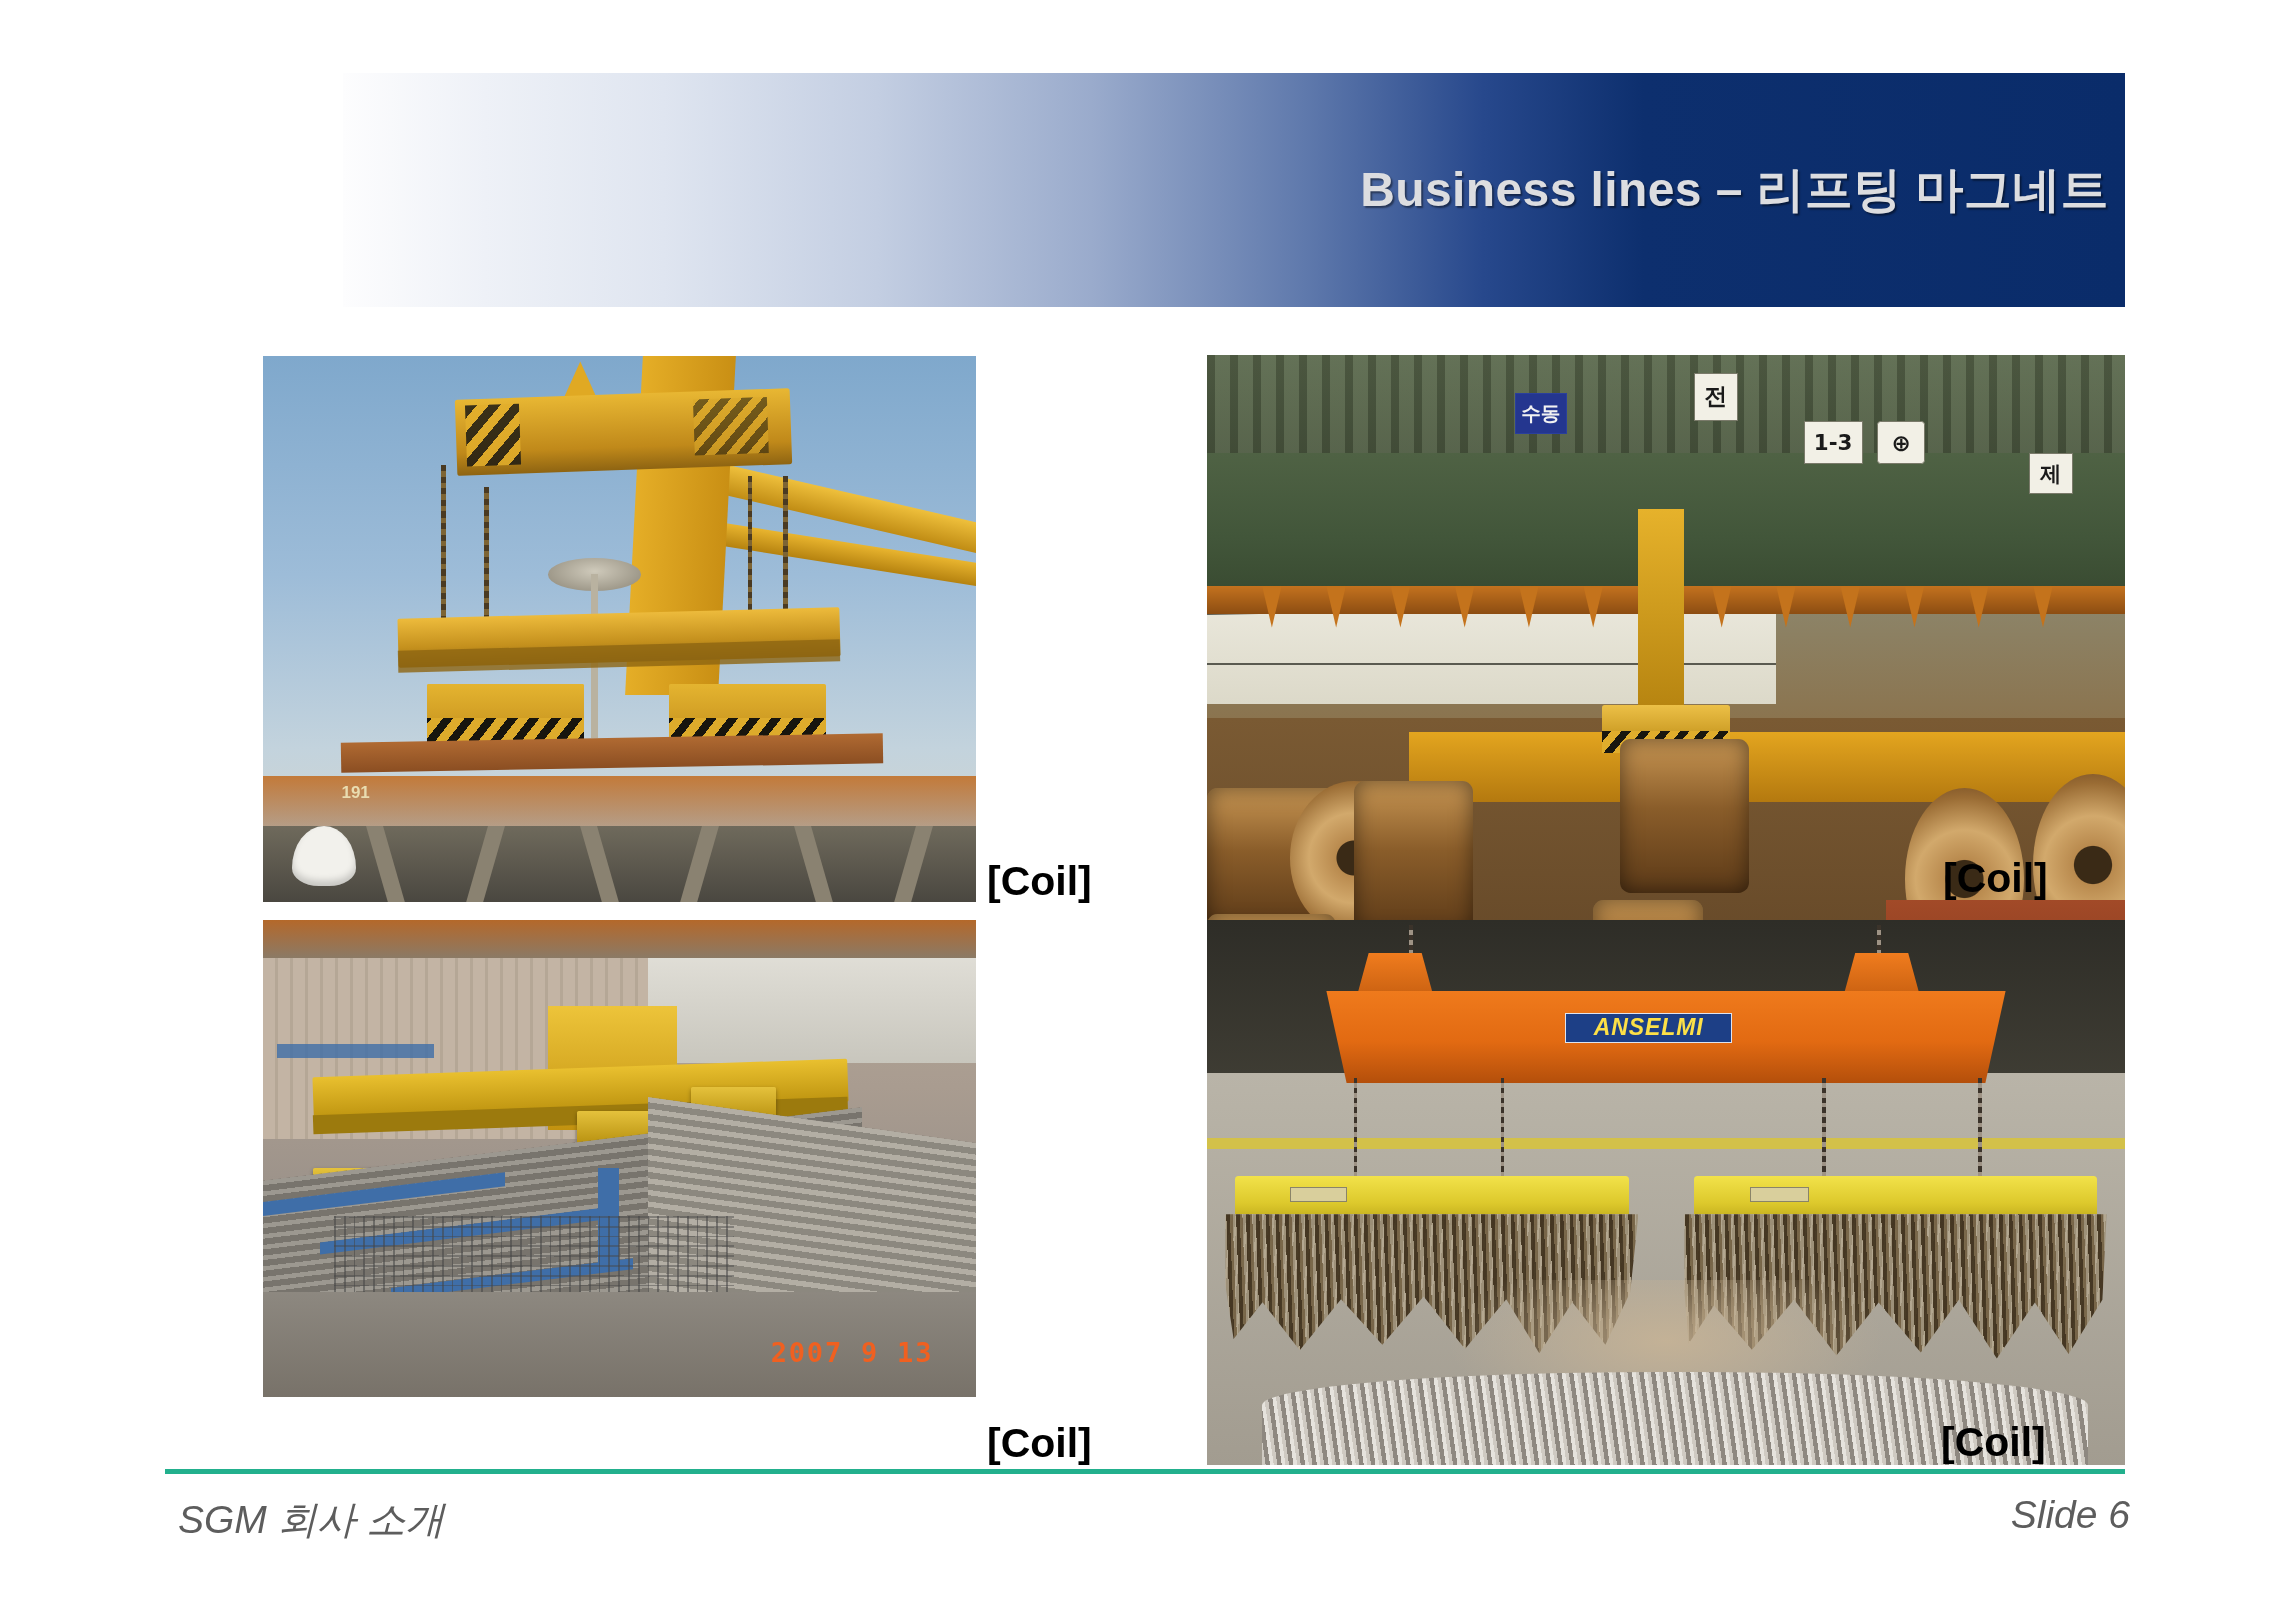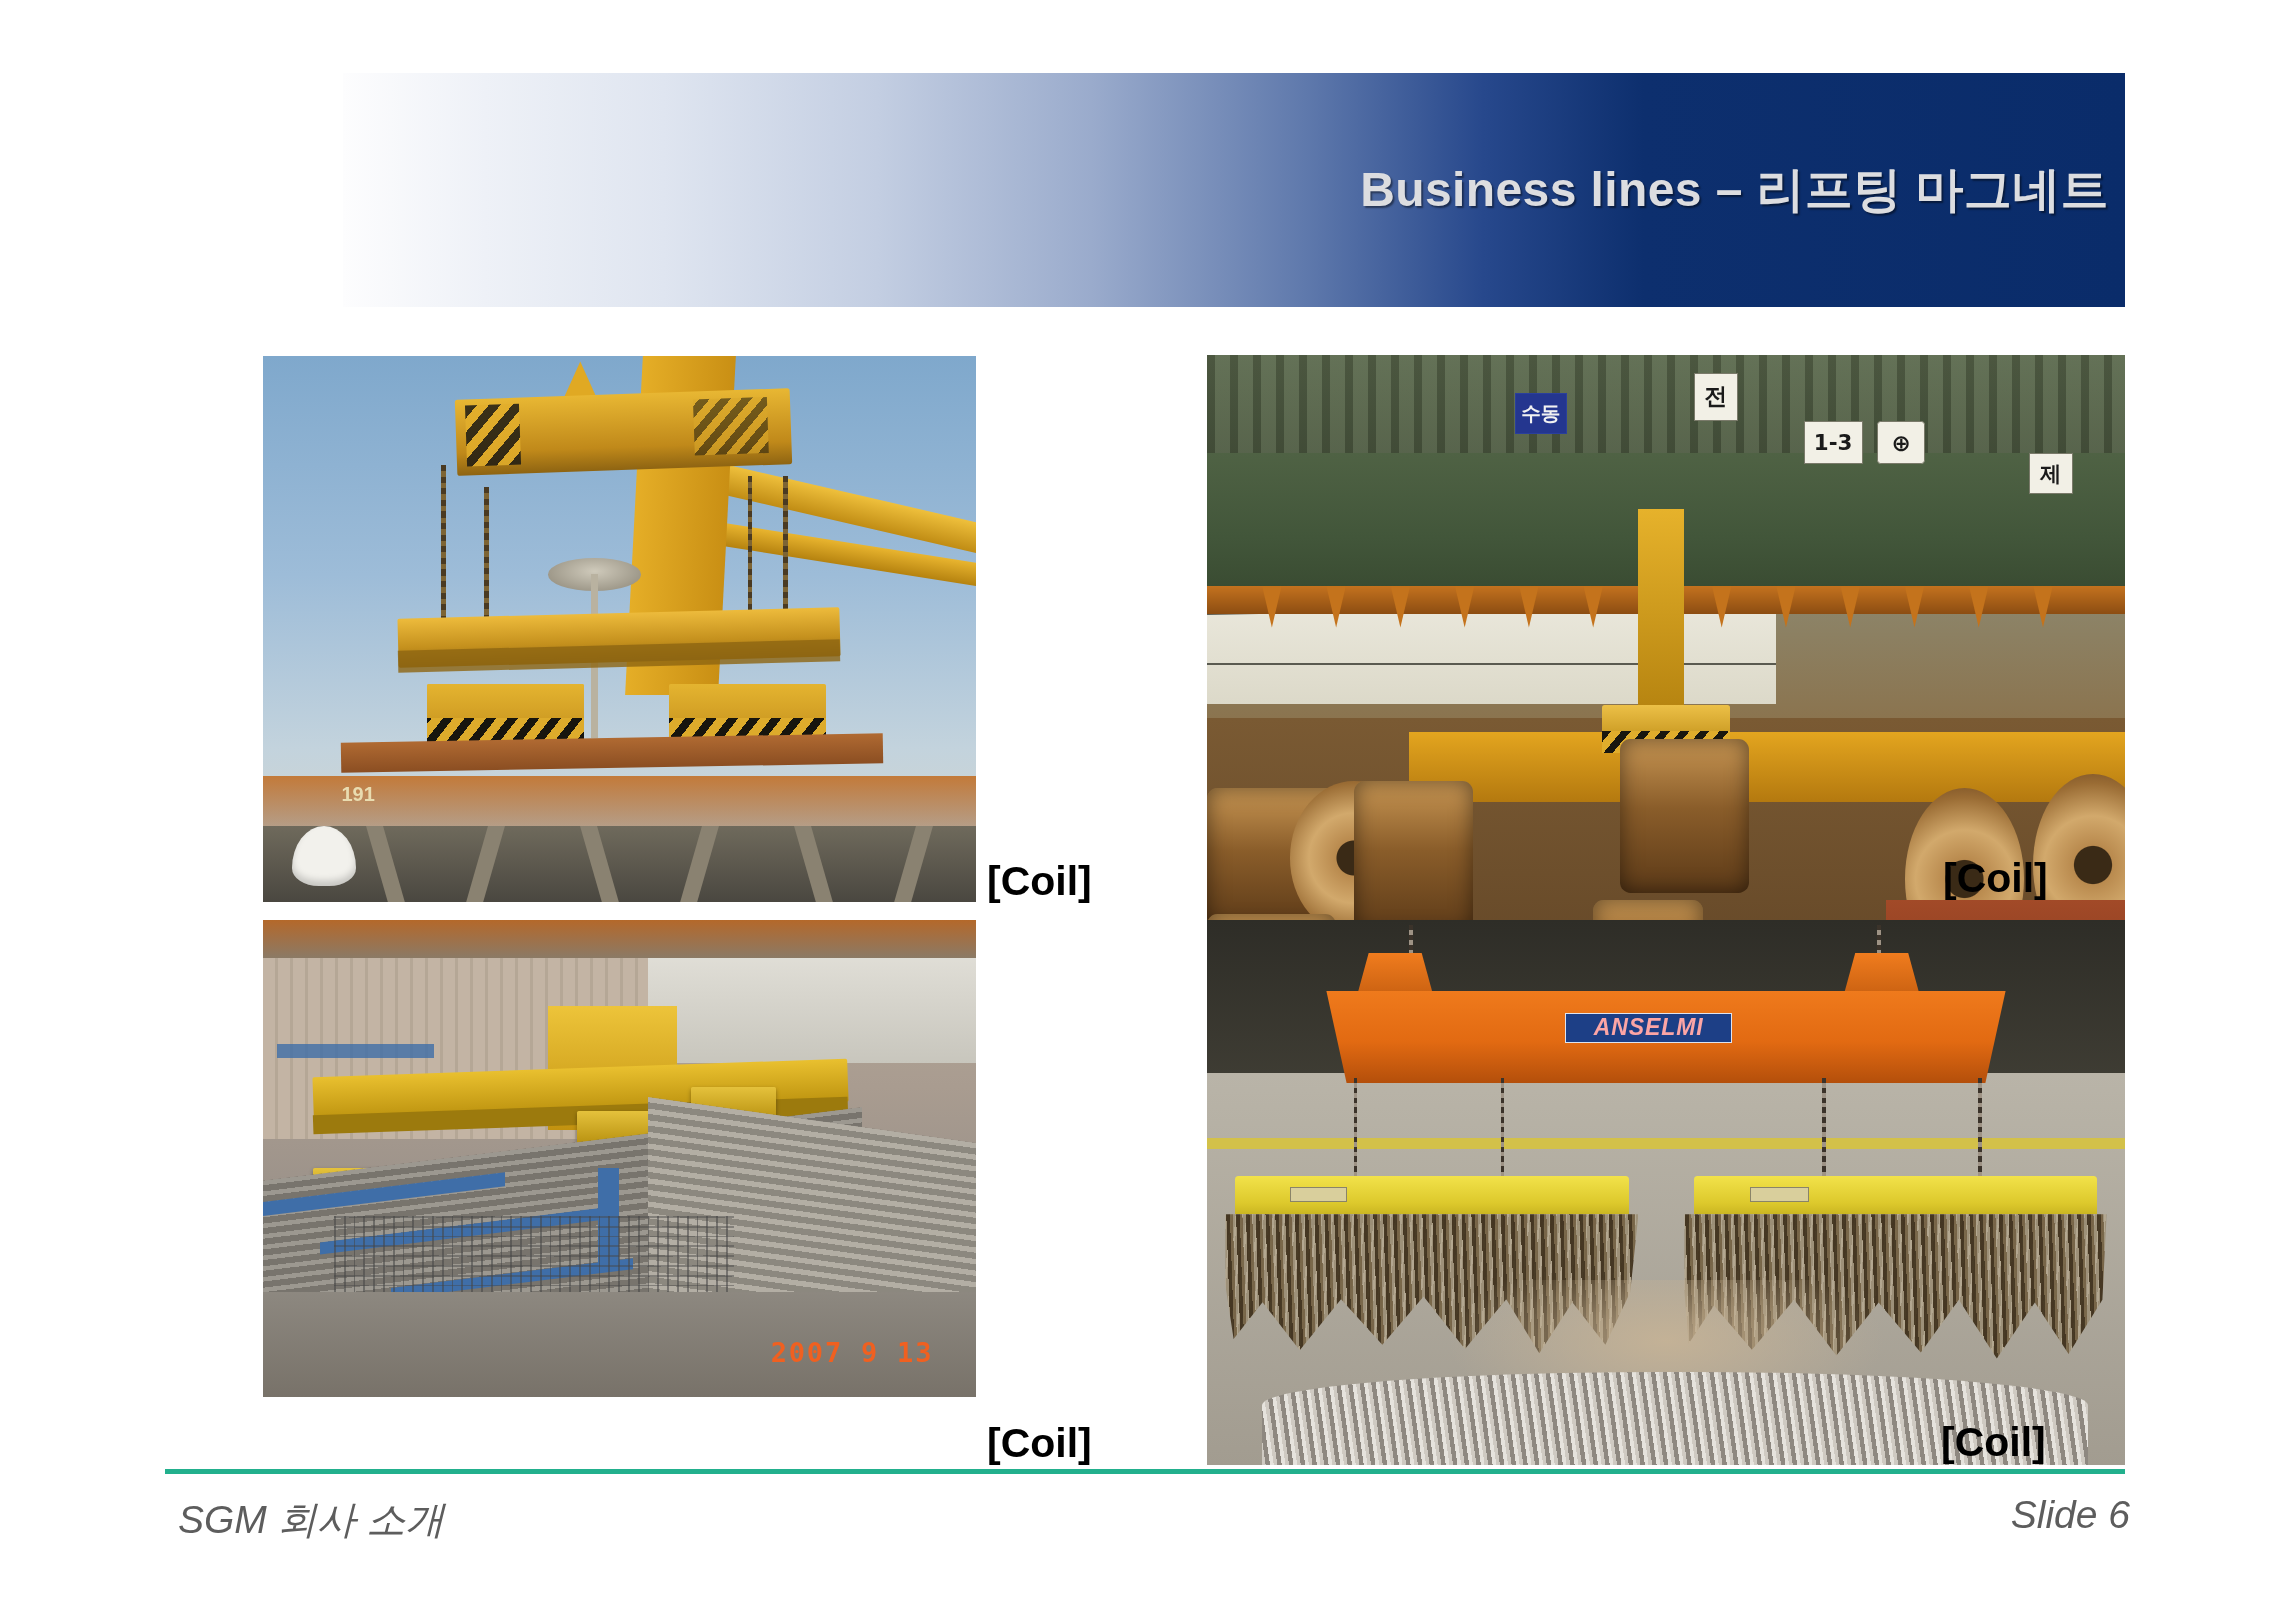--- a/index.html
+++ b/index.html
@@ -94,21 +94,21 @@
   .s-tip{position:absolute;left:40%;top:1%;width:9%;height:13%;background:#e0a923;clip-path:polygon(50% 0,100% 100%,0 100%);}
   .s-beam{position:absolute;left:27%;top:7%;width:47%;height:14%;background:linear-gradient(to bottom,#e8b733,#c0891a 70%,#8e6412);border-radius:2.7px;transform:rotate(-2deg);}
   .s-beam .hz{position:absolute;left:3%;top:8%;width:16%;height:80%;background:repeating-linear-gradient(-48deg,#1c1a14 0 9px,#e2ae2b 9px 18px);opacity:.85;}
   .s-beam .hz2{position:absolute;right:7%;top:10%;width:22%;height:74%;background:repeating-linear-gradient(-48deg,#2b2410 0 8px,#d9a72a 8px 16px);opacity:.6;}
   .s-spread{position:absolute;left:19%;top:47%;width:62%;height:9%;background:linear-gradient(to bottom,#edbb3c,#c4901d 60%,#906714);border-radius:1.8px;transform:rotate(-1.5deg);}
   .s-spread-d{position:absolute;left:19%;top:53%;width:62%;height:4%;background:#8d6512;opacity:.8;transform:rotate(-1.5deg);}
   .s-mag{position:absolute;height:11%;background:linear-gradient(to bottom,#e4b430,#c28d1b);border-radius:1.8px;}
   .s-mag .stripe{position:absolute;left:0;bottom:0;width:100%;height:42%;background:repeating-linear-gradient(-52deg,#17150e 0 8px,#ddab2b 8px 17px);}
   .s-slabbar{position:absolute;left:11%;top:70%;width:76%;height:5.5%;background:linear-gradient(to bottom,#b06a32,#8b4e22);transform:rotate(-1deg);}
   .s-girder{position:absolute;left:0;top:77%;width:100%;height:9%;background:linear-gradient(to bottom,#c37a39,#97562470);}
-  .s-girder .num{position:absolute;left:11%;top:14%;font-size:20px;font-weight:bold;color:#e9dcb0;font-family:"Liberation Sans",sans-serif;}
+  .s-girder .num{position:absolute;left:11%;top:14%;font-size:17px;font-weight:bold;color:#e9dcb0;font-family:"Liberation Sans",sans-serif;}
   .s-truss{position:absolute;left:0;top:86%;width:100%;height:14%;background:linear-gradient(to bottom,#6f6a5c,#4a4740);}
   .s-truss .v{position:absolute;top:0;width:2.4%;height:100%;background:#8a8271;transform:skewX(16deg);}
   .s-hat{position:absolute;left:4%;top:86%;width:9%;height:11%;background:#f2f1ec;border-radius:50% 50% 42% 42%/70% 70% 30% 30%;box-shadow:inset 0 -5.3px 7.1px rgba(0,0,0,.18);}
   .chain{position:absolute;width:4.5px;background:repeating-linear-gradient(to bottom,#4a3a22 0 6.2px,#7d6434 6.2px 11.6px);}
   .s-antenna{position:absolute;left:46%;top:40%;width:1%;height:30%;background:#b9b2a0;}
   .s-dish{position:absolute;left:40%;top:37%;width:13%;height:6%;background:radial-gradient(ellipse at 50% 40%,#cfcabb,#8b8576);border-radius:50%;}
 
   
   .c-bg{position:absolute;inset:0;background:linear-gradient(to bottom,#6f7464 0%,#8d8a72 30%,#8a6c42 60%,#7a5730 100%);}
   .c-roof{position:absolute;left:0;top:0;width:100%;height:22%;background:linear-gradient(to bottom,#5c6a4e,#47543c);}
@@ -145,21 +145,21 @@
   .r-floor{position:absolute;left:0;bottom:0;width:100%;height:22%;background:linear-gradient(to bottom,#8d8880,#787269);}
   .r-date{position:absolute;right:6%;bottom:6%;font-size:27px;font-weight:bold;color:#f06020;font-family:"DejaVu Sans Mono",monospace;letter-spacing:1.8px;}
 
   
   .sc-bg{position:absolute;inset:0;background:linear-gradient(to bottom,#3c3a32 0%,#4a463c 24%,#9a958c 45%,#b6b0a4 70%,#8e887c 100%);}
   .sc-darkwall{position:absolute;left:0;top:0;width:100%;height:30%;background:linear-gradient(to bottom,#2e2d27,#3f3d34);}
   .sc-concrete{position:absolute;left:0;top:28%;width:100%;height:72%;background:linear-gradient(to bottom,#b9b4a8,#a29c90);}
   .sc-beam{position:absolute;left:13%;top:13%;width:74%;height:17%;background:linear-gradient(to bottom,#ef7a1c 0%,#e26a12 55%,#b44f0b 100%);clip-path:polygon(0 0,100% 0,97% 100%,3% 100%);}
   .sc-lug{position:absolute;top:6%;width:9%;height:10%;background:linear-gradient(to bottom,#f07c1e,#c05a0e);clip-path:polygon(18% 0,82% 0,100% 100%,0 100%);}
   .sc-label{position:absolute;left:39%;top:17%;width:18%;height:5.2%;background:#1d3f86;border:1.8px solid #dfe4ef;display:flex;align-items:center;justify-content:center;}
-  .sc-label span{color:#fca5a5;font-weight:bold;font-size:23px;font-style:italic;font-family:"Liberation Sans",sans-serif;letter-spacing:0.9px;}
+  .sc-label span{color:#fde047;font-weight:bold;font-size:23px;font-style:italic;font-family:"Liberation Sans",sans-serif;letter-spacing:0.9px;}
   .sc-magnet{position:absolute;height:9%;background:linear-gradient(to bottom,#f2e24a 0%,#ddc92c 55%,#b9a417 100%);border-radius:3.6px;}
   .sc-magnet .plate{position:absolute;left:0;bottom:0;width:100%;height:22%;background:linear-gradient(to bottom,#b9b3a4,#8e897c);}
   .sc-magnet .tag{position:absolute;left:14%;top:22%;width:14%;height:26%;background:#d9cf9c;border:0.9px solid #8a8468;}
   .sc-scrap{position:absolute;background:
      repeating-linear-gradient(88deg, rgba(120,104,78,.95) 0 2.7px, rgba(168,156,134,.7) 2.7px 6.2px, rgba(74,62,44,.95) 6.2px 9.8px),
      repeating-linear-gradient(95deg, rgba(196,186,166,.5) 0 1.8px, rgba(90,78,58,.6) 1.8px 5.3px);
     filter:contrast(1.15);
   }
   .sc-dust{position:absolute;left:26%;top:66%;width:48%;height:28%;background:radial-gradient(ellipse at 50% 40%,rgba(200,180,150,.85),rgba(190,170,140,0) 70%);}
   .sc-pile{position:absolute;left:6%;bottom:0;width:90%;height:17%;background:

